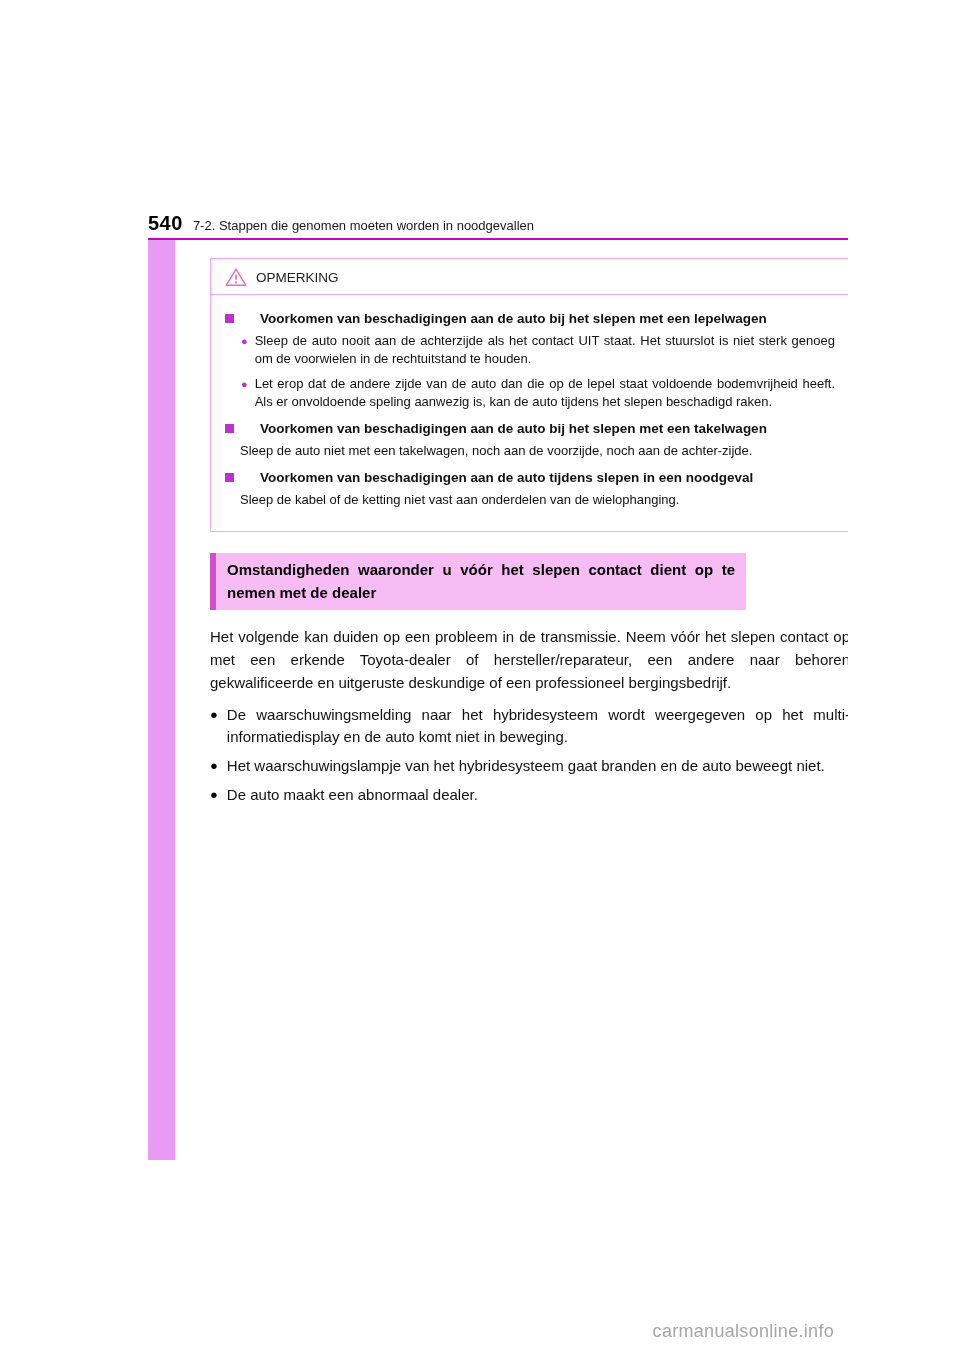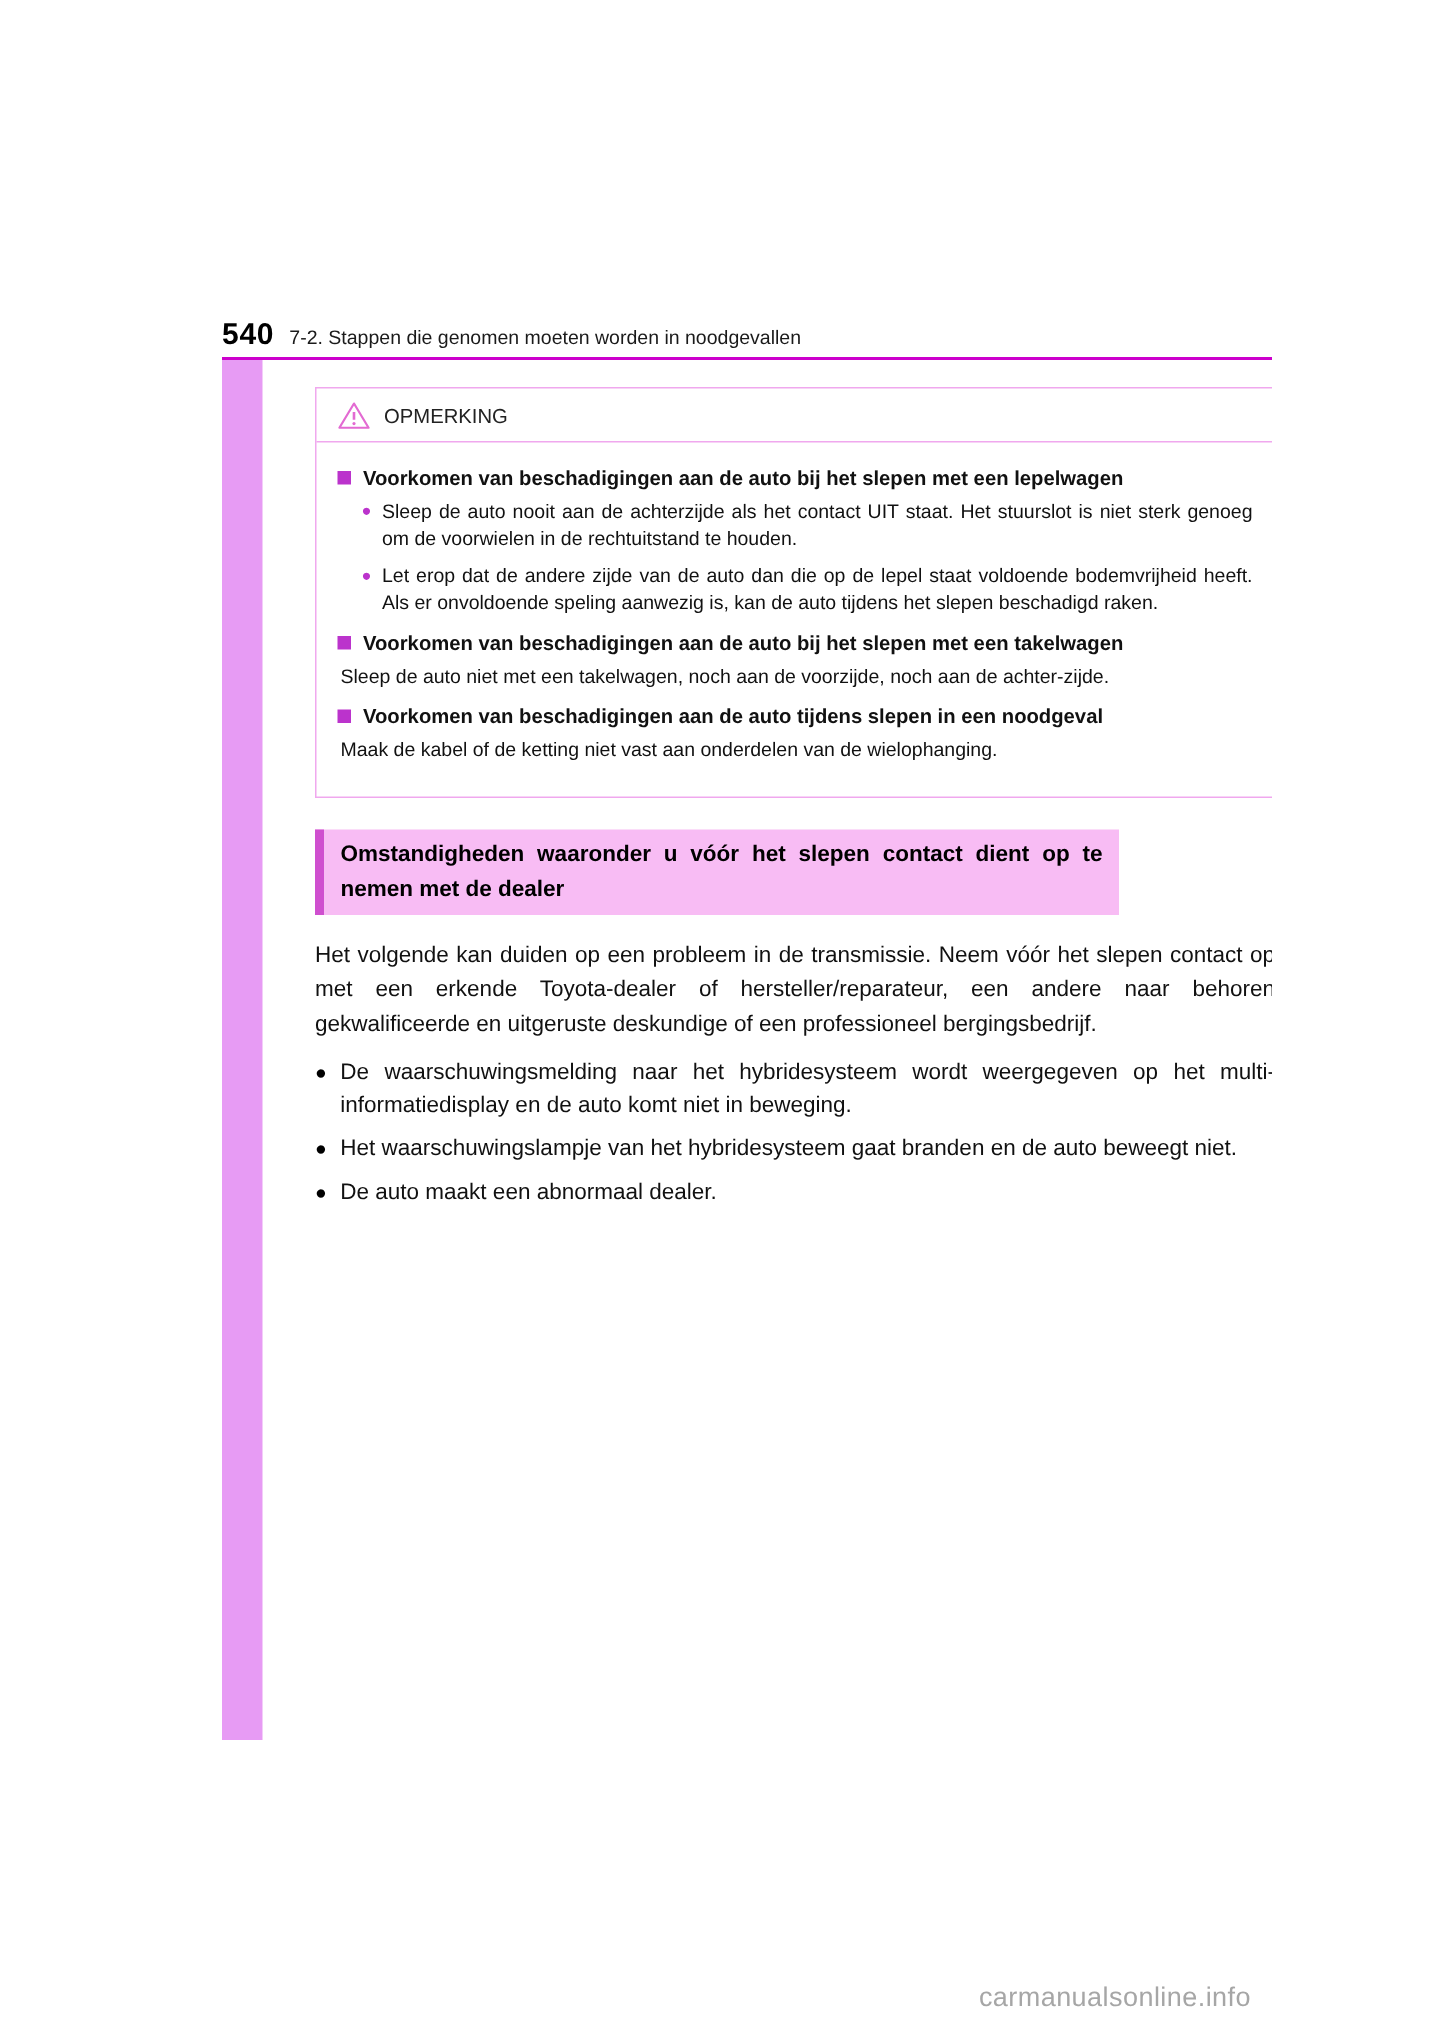--- a/index.html
+++ b/index.html
@@ -78,21 +78,21 @@
   }
   .warn-icon { display: inline-flex; }
   .notice-body {
     padding: 6px 14px 14px 14px;
     font-size: 13px;
     line-height: 18px;
   }
   .n-heading {
     display: flex;
     align-items: flex-start;
-    gap: 8px;
+    gap: 26px;
     font-weight: bold;
     font-size: 13.5px;
     line-height: 18px;
     margin: 9px 0 4px 0;
   }
   .sq {
     flex: 0 0 auto;
     width: 9px;
     height: 9px;
     margin-top: 4px;
@@ -105,21 +105,21 @@
     margin: 3px 0 7px 16px;
     text-align: justify;
   }
   .n-dot {
     flex: 0 0 auto;
     color: #bb33cc;
     font-size: 11px;
     line-height: 18px;
   }
   .n-text {
-    margin: 1px 0 8px 2px;
+    margin: 1px 0 8px 15px;
     text-align: justify;
   }
   
   .section-heading {
     position: relative;
     margin-top: 21px;
     width: 536px;
     box-sizing: border-box;
     background: #f8bcf4;
     padding: 5px 11px 6px 17px;
@@ -218,21 +218,21 @@
         <div class="n-heading">
           <span class="sq"></span>
           <span>Voorkomen van beschadigingen aan de auto bij het slepen met een takelwagen</span>
         </div>
         <div class="n-text">Sleep de auto niet met een takelwagen, noch aan de voorzijde, noch aan de achter-zijde.</div>
 
         <div class="n-heading">
           <span class="sq"></span>
           <span>Voorkomen van beschadigingen aan de auto tijdens slepen in een noodgeval</span>
         </div>
-        <div class="n-text">Maak de kabel of de ketting niet vast aan onderdelen van de wielophanging.</div>
+        <div class="n-text">Sleep de kabel of de ketting niet vast aan onderdelen van de wielophanging.</div>
 
       </div>
     </div>
 
     <div class="section-heading">
       <div class="heading-line-1">Omstandigheden waaronder u vóór het slepen contact dient op te</div>
       <div class="heading-line-2">nemen met de dealer</div>
     </div>
 
     <p class="intro">Het volgende kan duiden op een probleem in de transmissie. Neem vóór het slepen contact op met een erkende Toyota-dealer of hersteller/reparateur, een andere naar behoren gekwalificeerde en uitgeruste deskundige of een professioneel bergingsbedrijf.</p>

